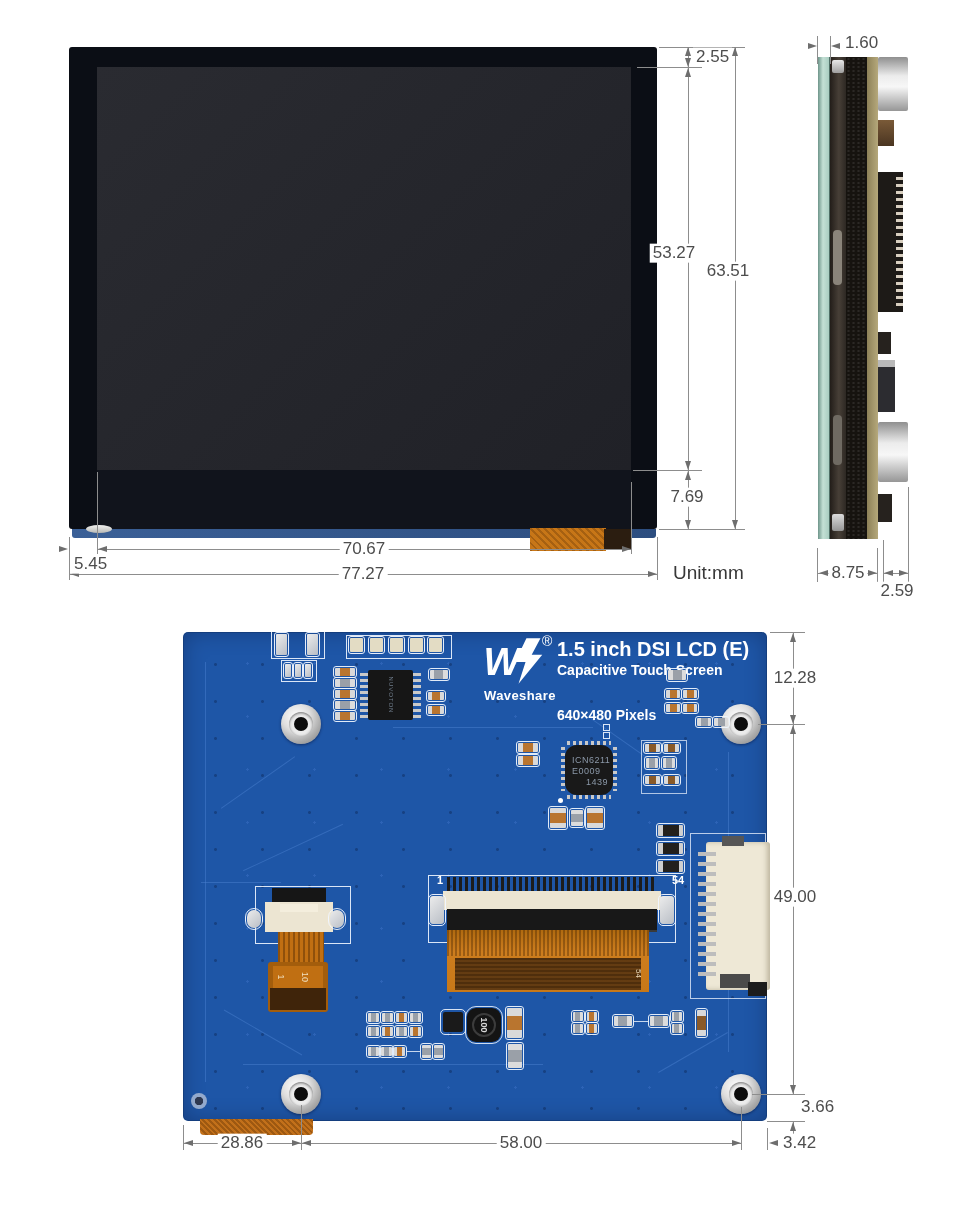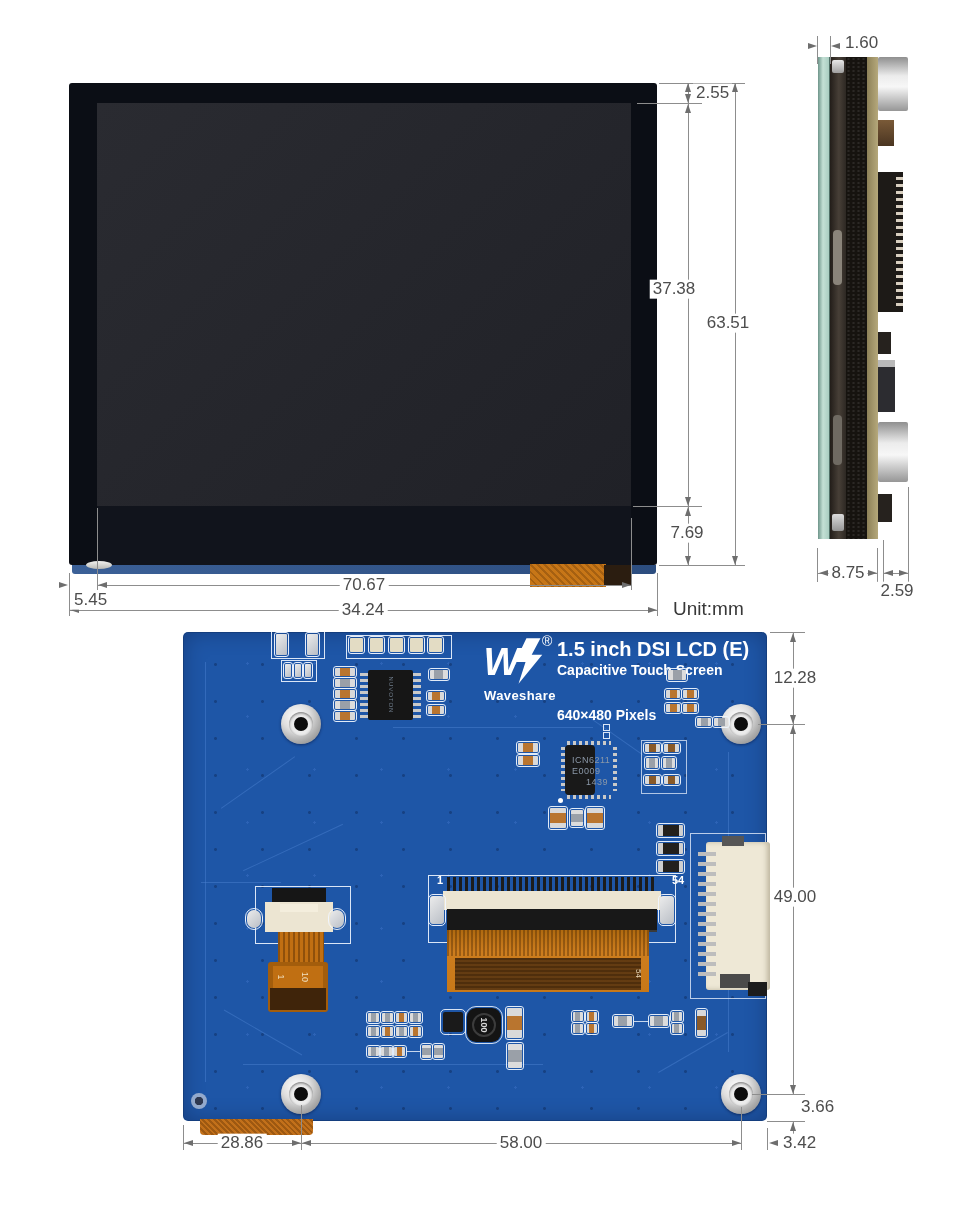--- a/index.html
+++ b/index.html
@@ -35,21 +35,21 @@
   .silk{position:absolute;border:1px solid rgba(240,246,255,.9);}
   .trace{position:absolute;background:#4a7fd0;opacity:.5;}
   .wt{position:absolute;color:#fff;font-weight:bold;line-height:1;}
   .chiptxt{font-size:9px;color:#8b98a8;line-height:1.15;letter-spacing:.5px;}
 </style>
 </head>
 <body>
 
 <div id="canvas">
 
-  <div style="position:absolute;left:0;top:0;width:960px;height:610px;margin-top:36px;">
+  <div style="position:absolute;left:0;top:0;width:960px;height:610px;">
     <div style="position:absolute;left:69px;top:47px;width:588px;height:482px;background:#0b0e15;border-radius:3px;"></div>
     <div style="position:absolute;left:97px;top:67px;width:534px;height:403px;background:linear-gradient(135deg,#2a2b31,#202127);"></div>
     <div style="position:absolute;left:97px;top:470px;width:534px;height:59px;background:#11141c;"></div>
     <div style="position:absolute;left:72px;top:529px;width:584px;height:9px;background:linear-gradient(90deg,#3b6097,#2c4d7f 60%,#274identity675);background:linear-gradient(90deg,#3b6097,#2c4d7f);border-radius:0 0 3px 3px;"></div>
     <div style="position:absolute;left:86px;top:525px;width:26px;height:8px;border-radius:50%;background:linear-gradient(180deg,#f2f2f0,#b9b9b5);"></div>
     <div style="position:absolute;left:530px;top:528px;width:76px;height:23px;background:#c77617;background-image:repeating-linear-gradient(45deg,rgba(80,40,0,.28) 0 2px,transparent 2px 5px);"></div>
     <div style="position:absolute;left:604px;top:529px;width:28px;height:21px;background:#2b1d10;"></div>
 
     <div class="lh" style="left:659px;top:47px;width:86px;"></div>
     <div class="lh" style="left:637px;top:67px;width:65px;"></div>
@@ -61,41 +61,41 @@
     <div class="lv" style="left:657px;top:537px;height:43px;"></div>
 
     <div class="lv" style="left:688px;top:47px;height:20px;"></div>
     <div class="ar u" style="left:685px;top:47px;"></div>
     <div class="ar d" style="left:685px;top:58px;"></div>
     <div class="dl la" style="left:693px;top:57px;">2.55</div>
 
     <div class="lv" style="left:688px;top:67px;height:403px;"></div>
     <div class="ar u" style="left:685px;top:68px;"></div>
     <div class="ar d" style="left:685px;top:461px;"></div>
-    <div class="dl" style="left:674px;top:253px;">37.38</div>
+    <div class="dl" style="left:674px;top:253px;">53.27</div>
 
     <div class="lv" style="left:735px;top:47px;height:482px;"></div>
     <div class="ar u" style="left:732px;top:47px;"></div>
     <div class="ar d" style="left:732px;top:520px;"></div>
-    <div class="dl" style="left:728px;top:287px;">63.51</div>
+    <div class="dl" style="left:728px;top:271px;">63.51</div>
 
     <div class="lv" style="left:688px;top:470px;height:59px;"></div>
     <div class="ar u" style="left:685px;top:471px;"></div>
     <div class="ar d" style="left:685px;top:520px;"></div>
     <div class="dl" style="left:687px;top:497px;">7.69</div>
 
     <div class="lh" style="left:97px;top:549px;width:534px;"></div>
     <div class="ar l" style="left:98px;top:546px;"></div>
     <div class="ar r" style="left:622px;top:546px;"></div>
     <div class="dl" style="left:364px;top:549px;">70.67</div>
 
     <div class="lh" style="left:69px;top:574px;width:588px;"></div>
     <div class="ar l" style="left:70px;top:571px;"></div>
     <div class="ar r" style="left:648px;top:571px;"></div>
-    <div class="dl" style="left:363px;top:574px;">34.24</div>
+    <div class="dl" style="left:363px;top:574px;">77.27</div>
 
     <div class="ar r" style="left:59px;top:546px;"></div>
     <div class="dl la" style="left:71px;top:564px;">5.45</div>
 
     <div class="dl la" style="left:670px;top:573px;font-size:19px;color:#383838;">Unit:mm</div>
   </div>
 
   <div style="position:absolute;left:780px;top:0;width:180px;height:610px;">
     <div style="position:absolute;left:38px;top:57px;width:11px;height:482px;background:linear-gradient(90deg,#6e958a,#c4e0d5 45%,#a9cdc1);border-right:1px solid #4f6f66;"></div>
     <div style="position:absolute;left:50px;top:57px;width:16px;height:482px;background:linear-gradient(90deg,#221d19,#473f37 55%,#2d2823);"></div>
@@ -206,21 +206,21 @@
     <div class="smd gray" style="left:514px;top:86px;width:14px;height:8px;"></div>
     <div class="smd gray" style="left:531px;top:86px;width:14px;height:8px;"></div>
 
     <div class="silk" style="left:420px;top:92px;width:5px;height:5px;"></div>
     <div class="silk" style="left:420px;top:100px;width:5px;height:5px;"></div>
 
     <div style="position:absolute;left:384px;top:109px;width:44px;height:4px;background:repeating-linear-gradient(90deg,#c9c9c9 0 3px,transparent 3px 6px);"></div>
     <div style="position:absolute;left:384px;top:163px;width:44px;height:4px;background:repeating-linear-gradient(90deg,#c9c9c9 0 3px,transparent 3px 6px);"></div>
     <div style="position:absolute;left:378px;top:115px;width:4px;height:44px;background:repeating-linear-gradient(180deg,#c9c9c9 0 3px,transparent 3px 6px);"></div>
     <div style="position:absolute;left:430px;top:115px;width:4px;height:44px;background:repeating-linear-gradient(180deg,#c9c9c9 0 3px,transparent 3px 6px);"></div>
-    <div style="position:absolute;left:382px;top:113px;width:30px;height:50px;background:#191919;border-radius:4px;z-index:2;text-decoration:underline;">
+    <div style="position:absolute;left:382px;top:113px;width:48px;height:50px;background:#191919;border-radius:12px;z-index:2;text-decoration:underline;">
       <div class="chiptxt" style="position:absolute;left:7px;top:10px;">ICN6211</div>
       <div class="chiptxt" style="position:absolute;left:7px;top:21px;">E0009</div>
       <div class="chiptxt" style="position:absolute;left:21px;top:32px;">1439</div>
     </div>
     <div style="position:absolute;left:375px;top:166px;width:5px;height:5px;border-radius:50%;background:#fff;"></div>
 
     <div class="smd" style="left:335px;top:111px;width:20px;height:9px;"></div>
     <div class="smd" style="left:335px;top:124px;width:20px;height:9px;"></div>
     <div class="silk" style="left:458px;top:108px;width:44px;height:52px;border-color:rgba(240,246,255,.7);"></div>
     <div class="smd br" style="left:462px;top:112px;width:15px;height:8px;"></div>

